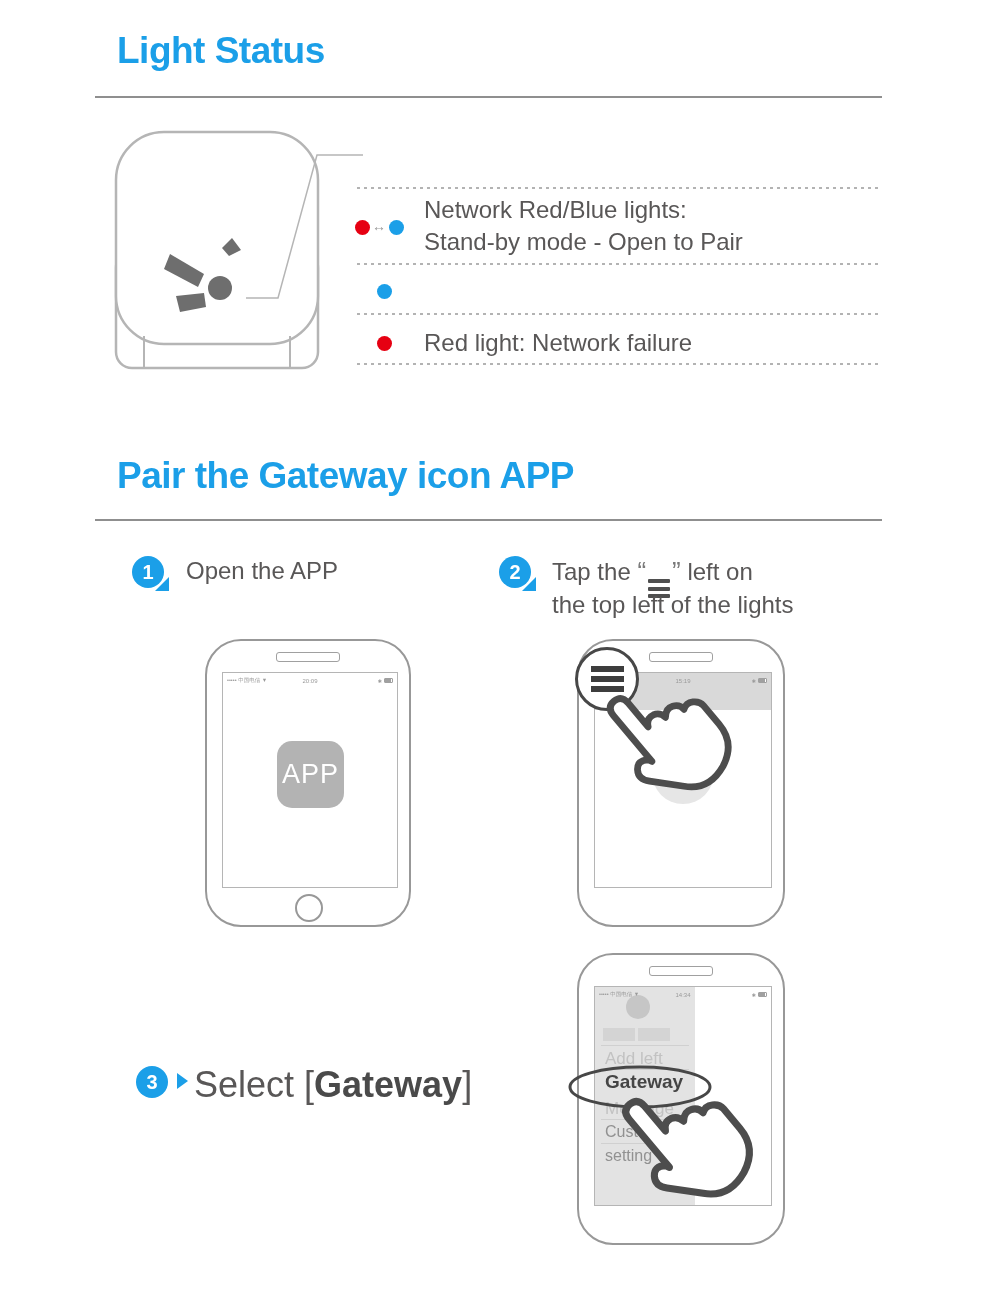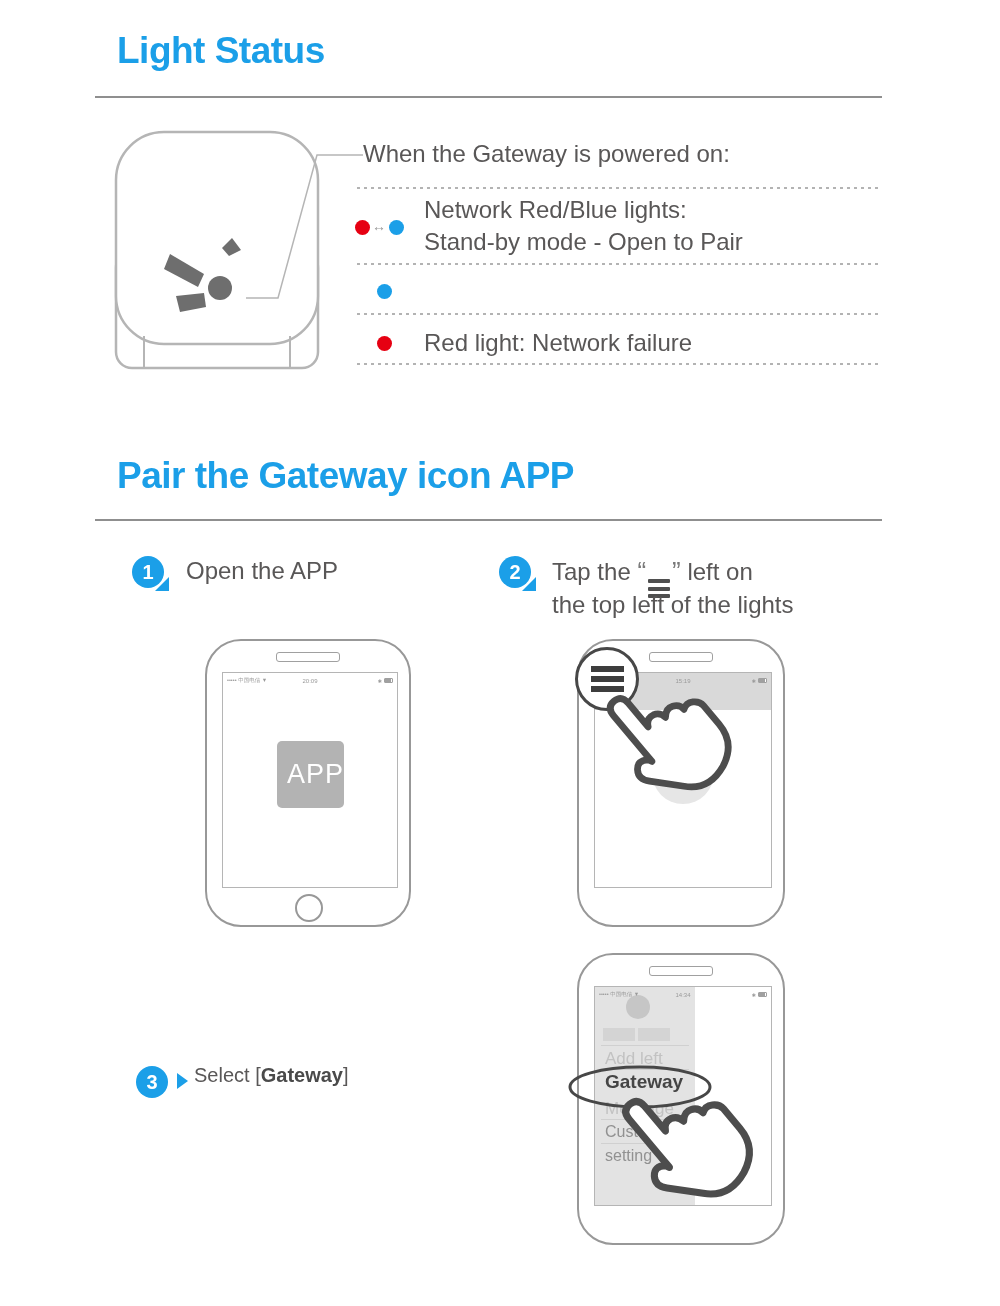--- a/index.html
+++ b/index.html
@@ -37,22 +37,22 @@
   .speaker{position:absolute;border:1.5px solid #a0a0a0;border-radius:3px;background:#fff;}
   .screen{position:absolute;border:1.5px solid var(--sketch);background:#fff;}
   .home{position:absolute;width:28px;height:28px;border:2px solid #989898;border-radius:50%;background:#fff;}
   .statusbar{position:absolute;left:0;right:0;top:0;height:13px;display:flex;align-items:center;
              padding:2px 4px 0;font-size:5.5px;color:#9a9a9a;z-index:2;}
   .sb-left{flex:1;text-align:left;white-space:nowrap;overflow:hidden;}
   .sb-time{flex:1;text-align:center;font-size:6px;}
   .sb-right{flex:1;display:flex;justify-content:flex-end;align-items:center;gap:2px;font-size:5px;}
   .batt{display:inline-block;width:9px;height:5px;border:1px solid #a0a0a0;border-radius:1px;
         background:linear-gradient(90deg,#a0a0a0 0 6px,#fff 6px);}
-  .app-icon{position:absolute;width:67px;height:67px;background:#b3b3b3;border-radius:5px;color:#fff;
-            display:flex;align-items:center;justify-content:flex-end;font-size:27px;letter-spacing:1px;}
+  .app-icon{position:absolute;width:67px;height:67px;background:#b3b3b3;border-radius:15px;color:#fff;
+            display:flex;align-items:center;justify-content:center;font-size:27px;letter-spacing:1px;}
   .header2{position:absolute;left:0;right:0;top:0;height:37px;background:#d9d9d9;z-index:1;}
   .magnifier{position:absolute;width:64px;height:64px;border-radius:50%;border:3px solid #474747;background:#fff;
              display:flex;flex-direction:column;align-items:center;justify-content:center;gap:4.5px;z-index:5;}
   .magnifier i{display:block;width:33px;height:5.5px;background:#3d3d3d;}
   .shadow-circle{position:absolute;width:62px;height:62px;border-radius:50%;background:#e6e6e6;z-index:3;}
   .hand{position:absolute;z-index:6;transform:rotate(-40deg);transform-origin:41px 8px;}
   .drawer{position:absolute;left:0;top:0;width:100px;height:100%;background:#e3e3e3;z-index:1;}
   .avatar{position:absolute;left:31px;top:8px;width:24px;height:24px;border-radius:50%;background:#c6c6c6;}
   .dr-btn{position:absolute;top:41px;width:32px;height:13px;background:#d4d4d4;}
   .dr-div{position:absolute;left:6px;width:88px;height:1px;background:#d0d0d0;}
@@ -77,21 +77,20 @@
       <path d="M58,126 L92,146 L86,159 L52,141 Z" fill="#6e6e6e"></path>
       <path d="M110,120 L120,110 L129,122 L117,128 Z" fill="#6e6e6e"></path>
       <path d="M64,168 L92,165 L94,179 L68,184 Z" fill="#6e6e6e"></path>
     </g>
   </svg>
 
   <svg class="abs" style="left:240px;top:148px" width="126" height="160" viewBox="0 0 126 160">
     <polyline points="6,150 38,150 77,7 123,7" fill="none" stroke="#b5b5b5" stroke-width="1.5"></polyline>
   </svg>
 
-  <div class="body-text abs" style="left:363px;top:140px">When the Gateway is powered on:</div>
 
   <div class="dash abs" style="left:357px;top:187px;width:521px"></div>
   <div class="dash abs" style="left:357px;top:263px;width:521px"></div>
   <div class="dash abs" style="left:357px;top:313px;width:521px"></div>
   <div class="dash abs" style="left:357px;top:363px;width:521px"></div>
 
   <div class="dot abs" style="left:355px;top:220px;background:var(--red)"></div>
   <div class="abs" style="left:372px;top:218px;font-size:14px;color:#9a9a9a">↔</div>
   <div class="dot abs" style="left:389px;top:220px;background:var(--accent)"></div>
   <div class="body-text abs" style="left:424px;top:196px">Network Red/Blue lights:</div>
@@ -162,21 +161,21 @@
                Q98,56 104,60 Q110,64 110,70
                L110,95 Q110,121 85,131 Q58,141 41,121
                L17,94 Q9,85 15,77 Q21,69 30,76 L32,80 Z" fill="#fff" stroke="#4d4d4d" stroke-width="7" stroke-linejoin="round" stroke-linecap="round"></path>
     </svg>
   </div>
 
   <div class="badge no-tail abs" style="left:136px;top:1066px">
     <span>3</span>
   </div>
   <div class="tri abs" style="left:177px;top:1073px"></div>
-  <div class="abs" style="left:194px;top:1064px;font-size:20px;white-space:nowrap">
+  <div class="abs" style="left:194px;top:1064px;font-size:36px;white-space:nowrap">
     <span>Select [</span><b style="color:#4a4a4a">Gateway</b><span>]</span>
   </div>
 
   <div class="phone" style="left:577px;top:953px;width:208px;height:292px">
     <div class="speaker" style="left:70px;top:11px;width:64px;height:10px"></div>
     <div class="screen" style="left:15px;top:31px;width:178px;height:220px">
       <div class="drawer">
         <div class="avatar"></div>
         <div class="dr-btn" style="left:8px"></div>
         <div class="dr-btn" style="left:43px"></div>

